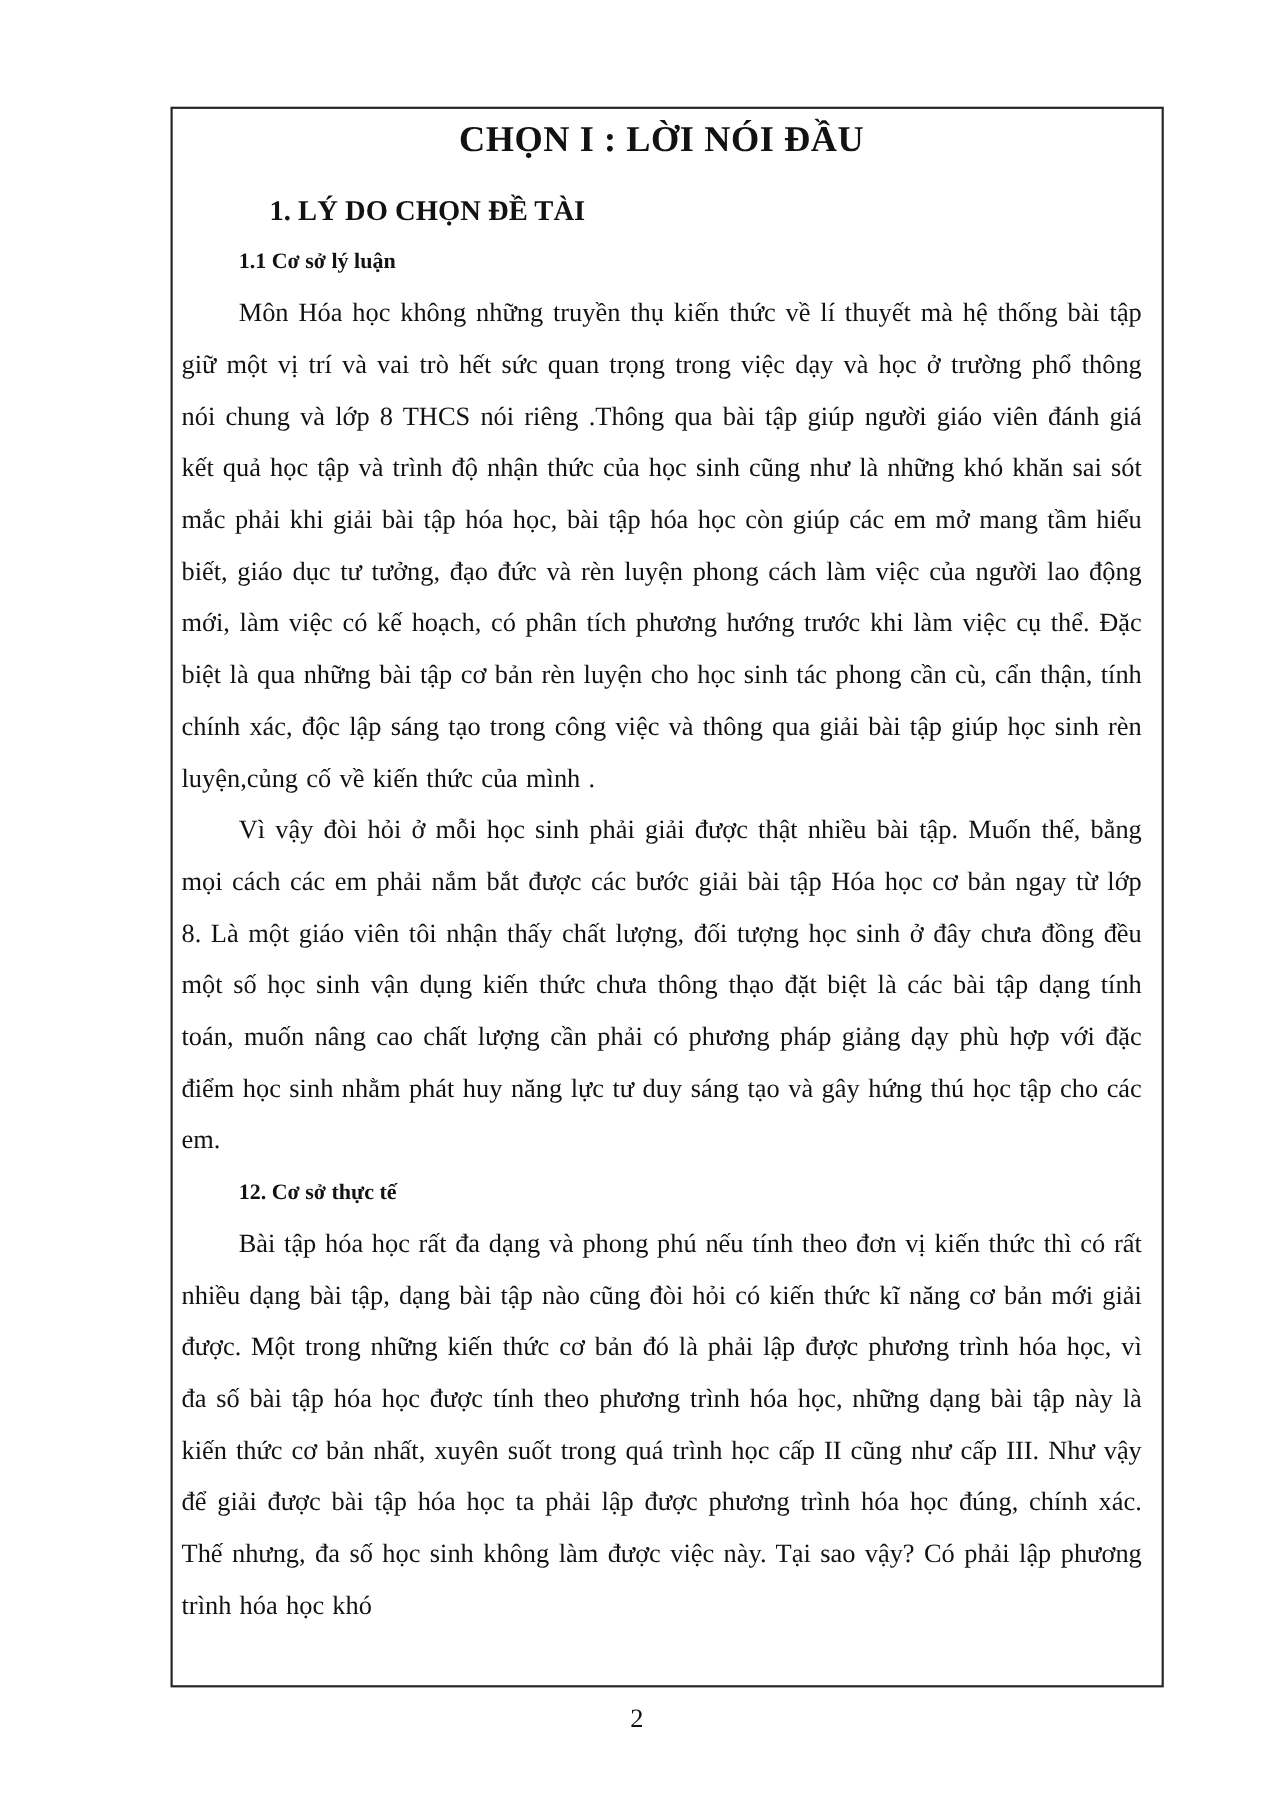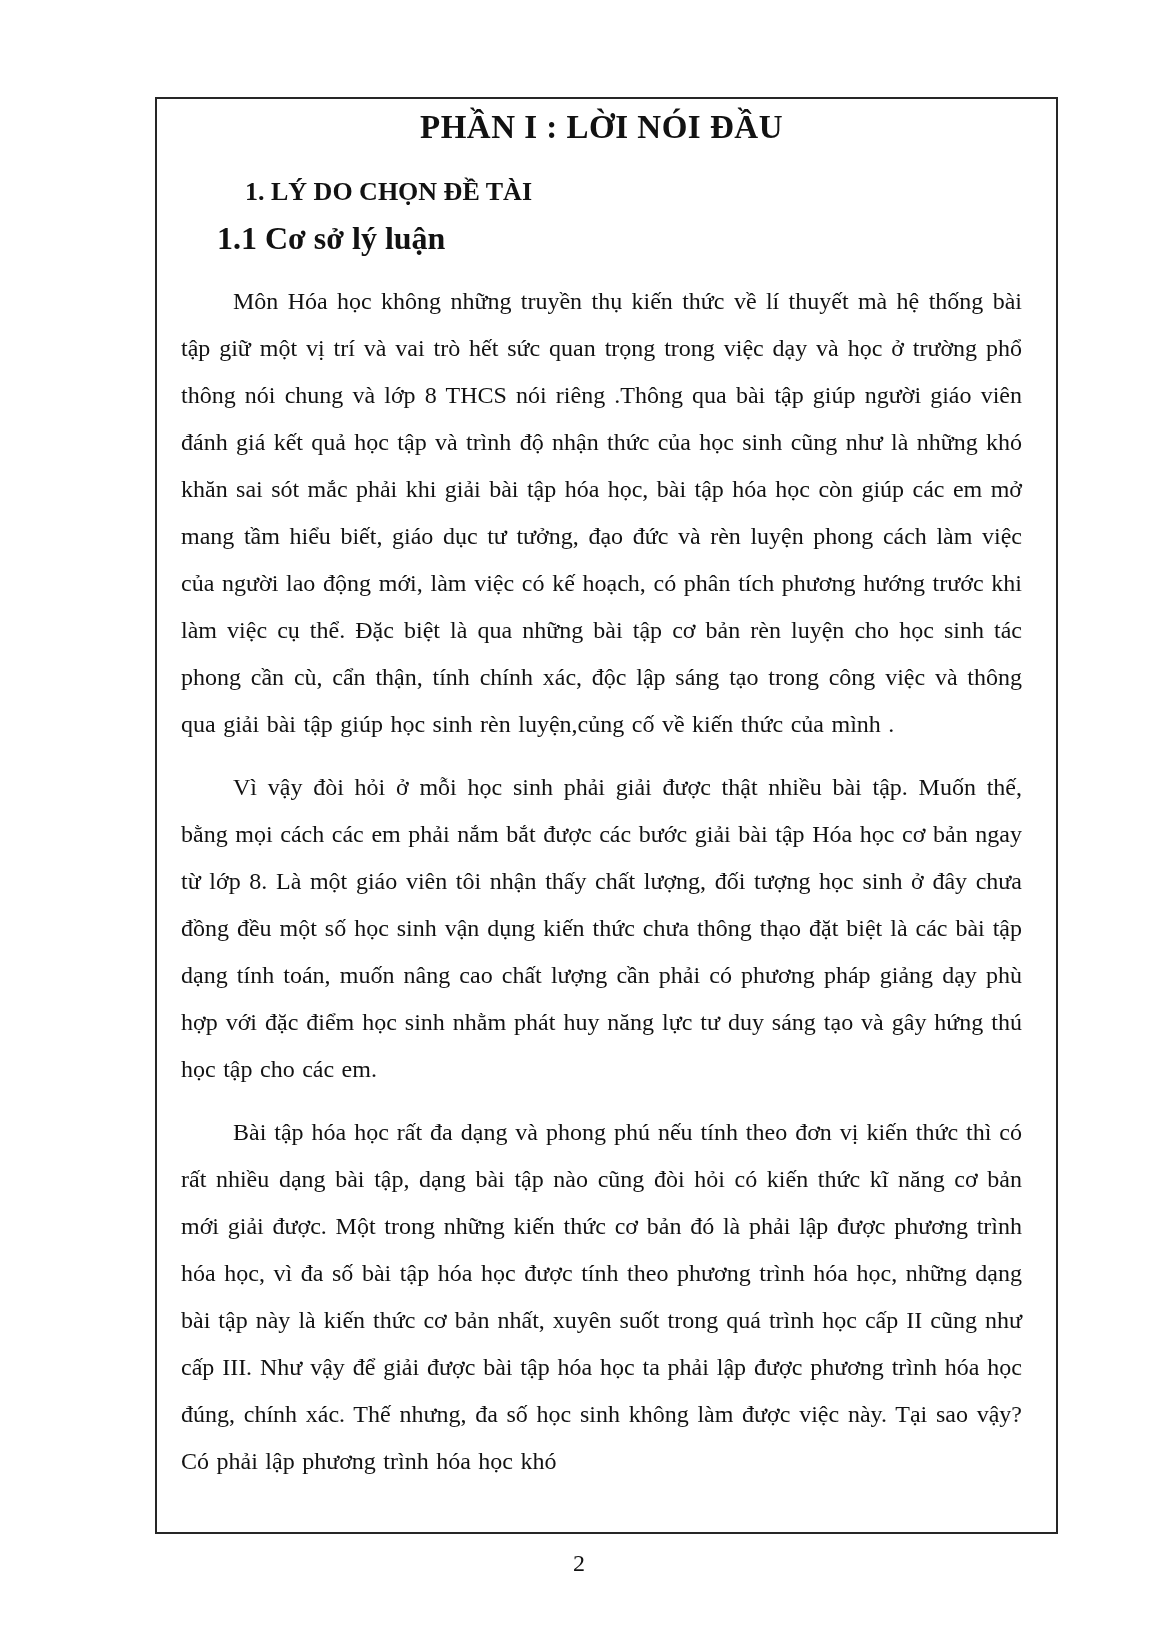--- a/index.html
+++ b/index.html
@@ -36,26 +36,26 @@
     letter-spacing: 0.5px;
   }
   .section-heading {
     margin: 19px 0 0 80px;
     font-size: 26px;
     font-weight: bold;
     line-height: 47px;
   }
   .subsection-heading {
     margin: 0 0 0 52px;
-    font-size: 32px;
+    font-size: 20px;
     font-weight: bold;
     line-height: 47px;
   }
   .body-paragraph {
-    margin: 16px;
+    margin: 0;
     font-size: 24px;
     line-height: 47px;
     text-align: justify;
     text-indent: 52px;
     word-spacing: 1.5px;
   }
   .page-number {
     position: absolute;
     left: 0;
     top: 1548px;
@@ -65,30 +65,31 @@
     line-height: 30px;
   }
 </style>
 </head>
 <body>
 
 <div class="page">
 
   <div class="page-frame">
 
-    <h1 class="doc-title">PHẦN I : LỜI NÓI ĐẦU</h1>
+    <h1 class="doc-title">CHỌN I : LỜI NÓI ĐẦU</h1>
 
     <h2 class="section-heading">1. LÝ DO CHỌN ĐỀ TÀI</h2>
 
     <h3 class="subsection-heading">1.1 Cơ sở lý luận</h3>
 
     <p class="body-paragraph">Môn Hóa học không những truyền thụ kiến thức về lí thuyết mà hệ thống bài tập giữ một vị trí và vai trò hết sức quan trọng trong việc dạy và học ở trường phổ thông nói chung và lớp 8 THCS nói riêng .Thông qua bài tập giúp người giáo viên đánh giá kết quả học tập và trình độ nhận thức của học sinh cũng như là những khó khăn sai sót mắc phải khi giải bài tập hóa học, bài tập hóa học còn giúp các em mở mang tầm hiểu biết, giáo dục tư tưởng, đạo đức và rèn luyện phong cách làm việc của người lao động mới, làm việc có kế hoạch, có phân tích phương hướng trước khi làm việc cụ thể. Đặc biệt là qua những bài tập cơ bản rèn luyện cho học sinh tác phong cần cù, cẩn thận, tính chính xác, độc lập sáng tạo trong công việc và thông qua giải bài tập giúp học sinh rèn luyện,củng cố về kiến thức của mình .</p>
 
     <p class="body-paragraph">Vì vậy đòi hỏi ở mỗi học sinh phải giải được thật nhiều bài tập. Muốn thế, bằng mọi cách các em phải nắm bắt được các bước giải bài tập Hóa học cơ bản ngay từ lớp 8. Là một giáo viên tôi nhận thấy chất lượng, đối tượng học sinh ở đây chưa đồng đều một số học sinh vận dụng kiến thức chưa thông thạo đặt biệt là các bài tập dạng tính toán, muốn nâng cao chất lượng cần phải có phương pháp giảng dạy phù hợp với đặc điểm học sinh nhằm phát huy năng lực tư duy sáng tạo và gây hứng thú học tập cho các em.</p>
 
+    <h3 class="subsection-heading">12. Cơ sở thực tế</h3>
 
     <p class="body-paragraph">Bài tập hóa học rất đa dạng và phong phú nếu tính theo đơn vị kiến thức thì có rất nhiều dạng bài tập, dạng bài tập nào cũng đòi hỏi có kiến thức kĩ năng cơ bản mới giải được. Một trong những kiến thức cơ bản đó là phải lập được phương trình hóa học, vì đa số bài tập hóa học được tính theo phương trình hóa học, những dạng bài tập này là kiến thức cơ bản nhất, xuyên suốt trong quá trình học cấp II cũng như cấp III. Như vậy để giải được bài tập hóa học ta phải lập được phương trình hóa học đúng, chính xác. Thế nhưng, đa số học sinh không làm được việc này. Tại sao vậy? Có phải lập phương trình hóa học khó</p>
 
   </div>
 
   <div class="page-number">2</div>
 
 </div>
 
 </body></html>

